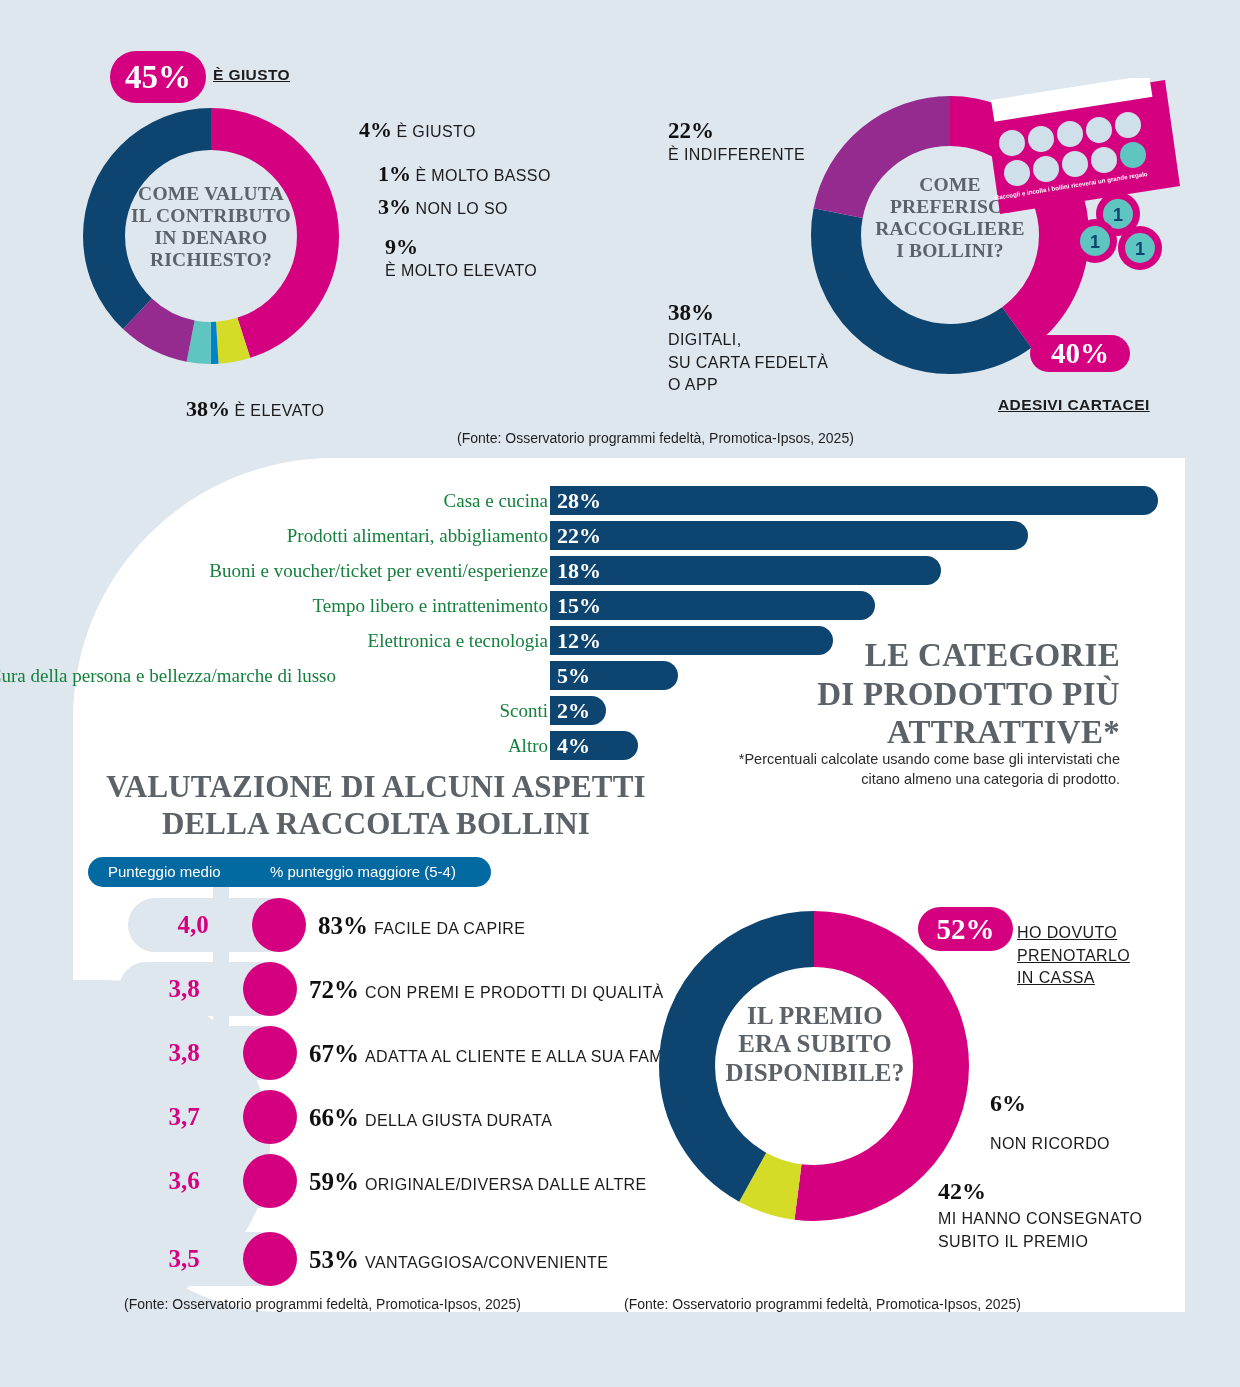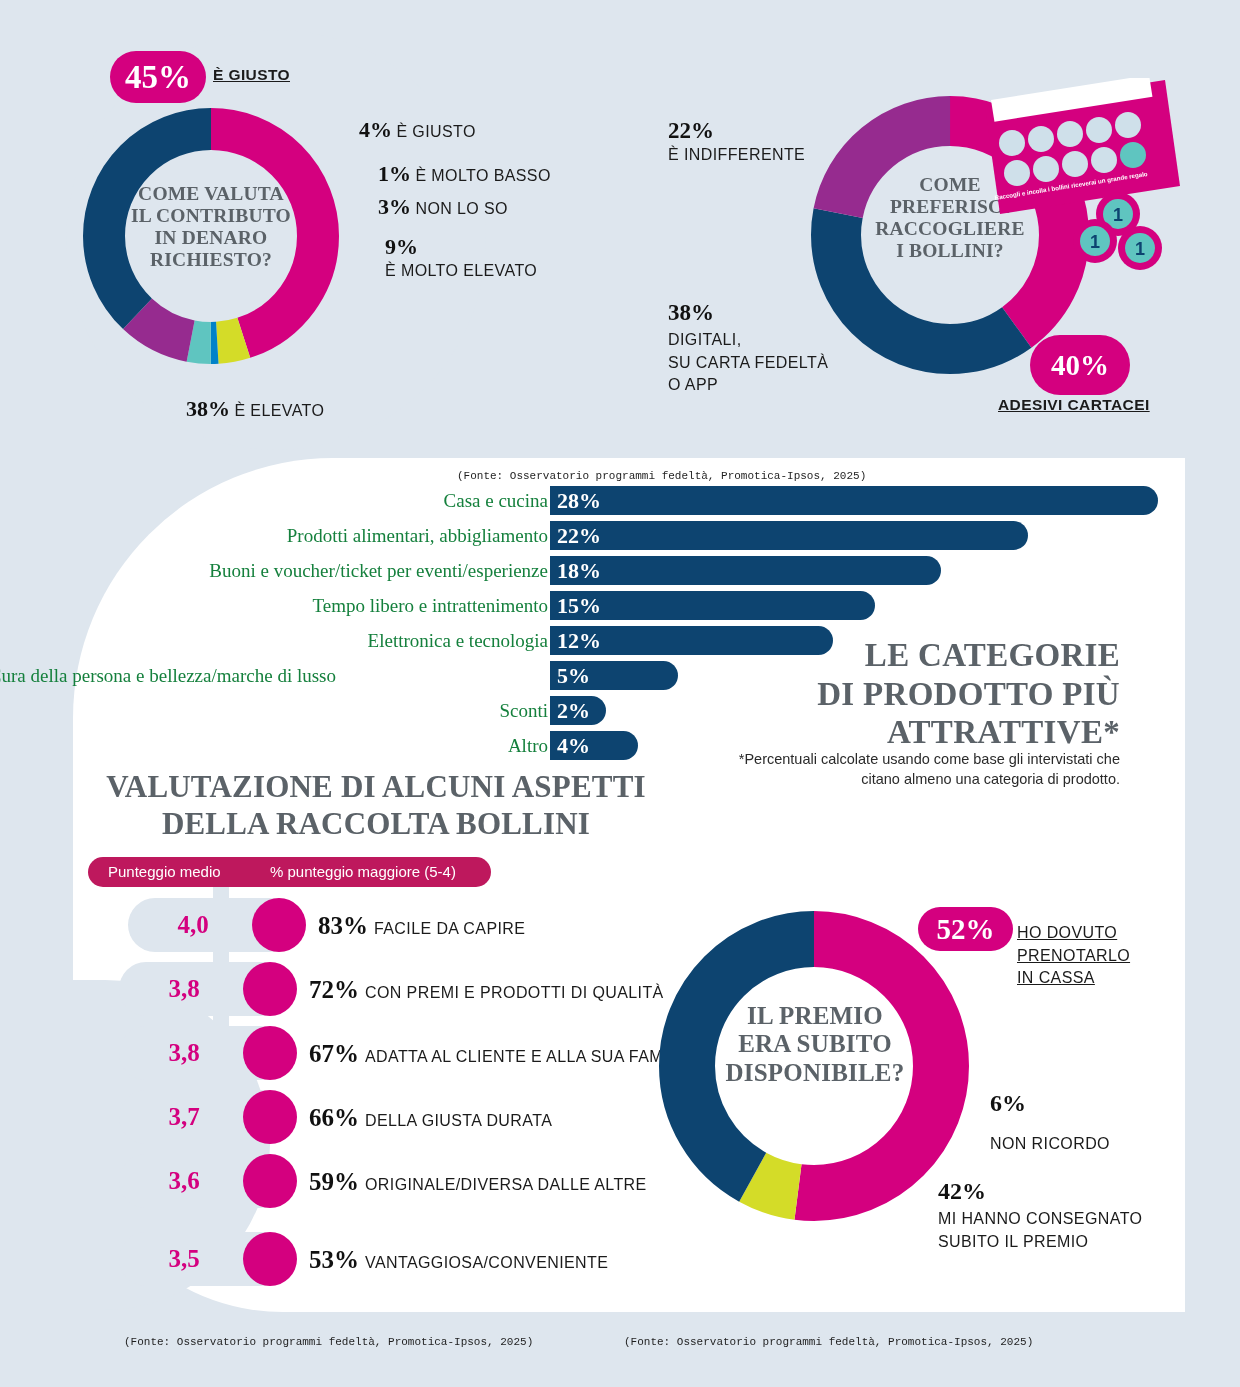--- a/index.html
+++ b/index.html
@@ -56,25 +56,24 @@
     background: #d4007f;
     border-radius: 999px;
     color: #fff;
     font-family: "Liberation Serif", serif;
     font-weight: bold;
     display: flex; align-items: center; justify-content: center;
   }
 
   .source {
     position: absolute;
-    font-family: Liberation Mono, monospace;
-    font-size: 11px;
+    font-family: Liberation Sans, sans-serif;
+    font-size: 14px;
     color: #1f1f1f;
     white-space: nowrap;
-    margin-top: 40px;
   }
 
   
   .donut { position: absolute; }
 
   
   .ann { position: absolute; white-space: nowrap; }
   .ann .n { font-family: "Liberation Serif", serif; font-weight: bold; color:#111; }
   .ann .t { font-family: "Liberation Sans", sans-serif; color:#1b1b1b; letter-spacing:.4px; }
 
@@ -113,21 +112,21 @@
 
   
   .eval-title {
     position: absolute;
     font-family: "Liberation Serif", serif; font-weight: bold;
     font-size: 31px; color: #5b6268; text-align: center;
     line-height: 1.18; letter-spacing: .2px;
   }
   .eval-legend {
     position: absolute;
-    height: 30px; background: #be185d; border-radius: 999px;
+    height: 30px; background: #0369a1; border-radius: 999px;
     color: #fff; font-family: "Liberation Sans", sans-serif; font-size: 15px;
   }
   .eval-legend span { position: absolute; top: 0; line-height: 30px; white-space: nowrap; }
   .eval-spine {
     position: absolute; width: 16px; background: #dee6ee;
   }
   .eval-row { position: absolute; height: 54px; }
   .eval-pill {
     position: absolute; left: 0; top: 0; width: 168px; height: 54px;
     background: #dee6ee; border-radius: 999px;
@@ -244,21 +243,21 @@
     <div class="t" style="font-size:16px; margin-top:2px;">È INDIFFERENTE</div>
   </div>
 
   <div class="ann" style="left:668px; top:300px;">
     <div class="n" style="font-size:23px;">38%</div>
     <div class="t" style="font-size:16px; margin-top:3px; line-height:1.42; white-space:pre-line;">DIGITALI,
 SU CARTA FEDELTÀ
 O APP</div>
   </div>
 
-  <div class="callout" style="left:1030px; top:335px; width:100px; height:60px; font-size:29px;justify-content:center;">
+  <div class="callout" style="left:1030px; top:335px; width:100px; height:37px; font-size:29px;justify-content:center;">
     <span>40%</span>
   </div>
   <div class="lbl-caps" style="position:absolute; left:998px; top:396px; font-size:15.5px; font-weight:bold;">ADESIVI CARTACEI</div>
 
   <svg id="sticker" viewBox="0 0 215 200">
     <g>
       <path d="M20 30 L200 2 L215 108 L35 136 Z" fill="#d4007f"></path>
       <rect x="26" y="22" width="160" height="22" fill="#ffffff" transform="rotate(-9 26 22)"></rect>
       <g fill="#cfe0ea">
         <circle cx="47" cy="65" r="13"></circle>

